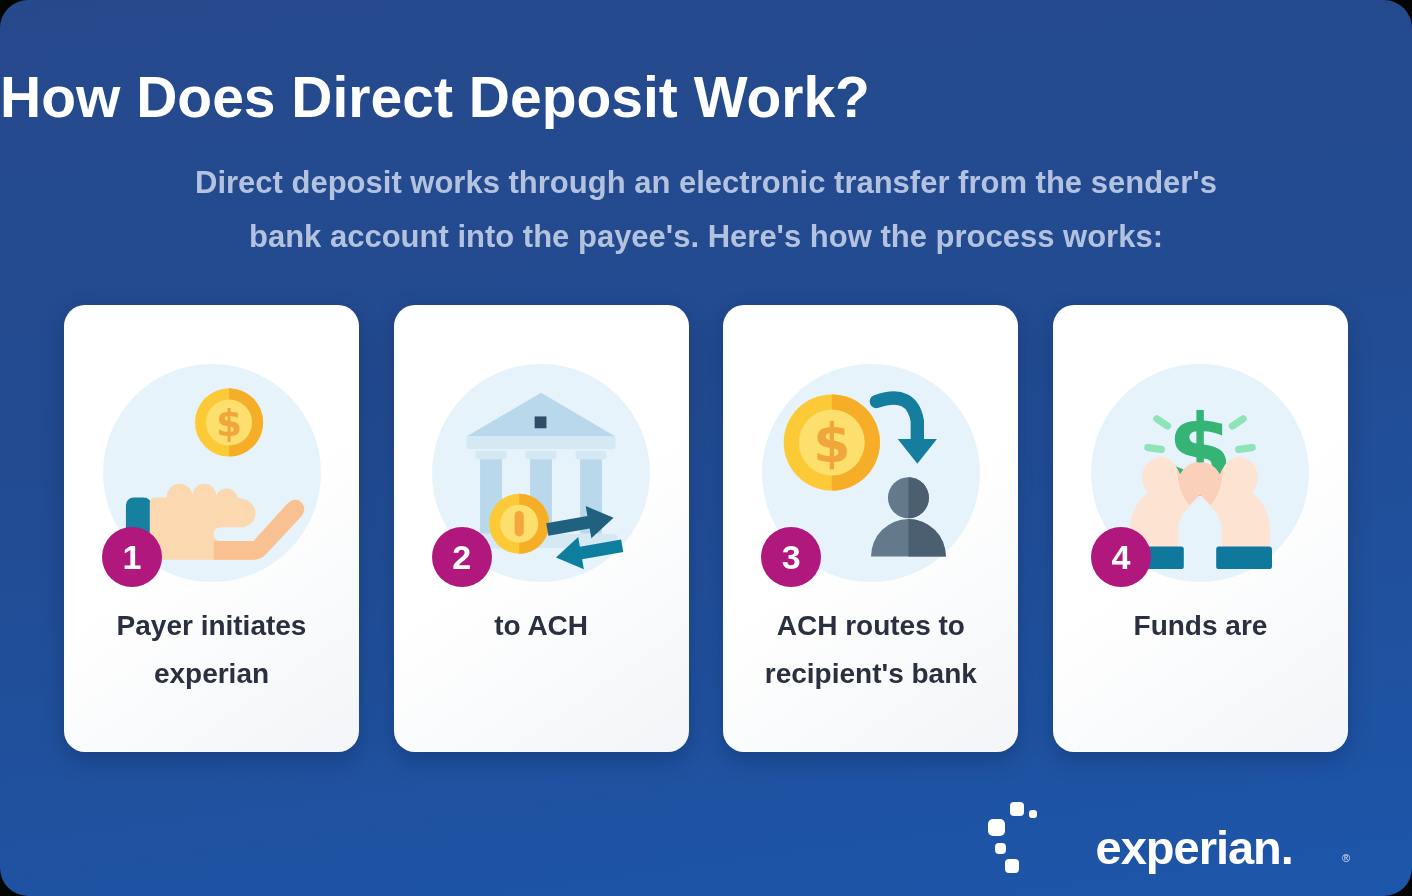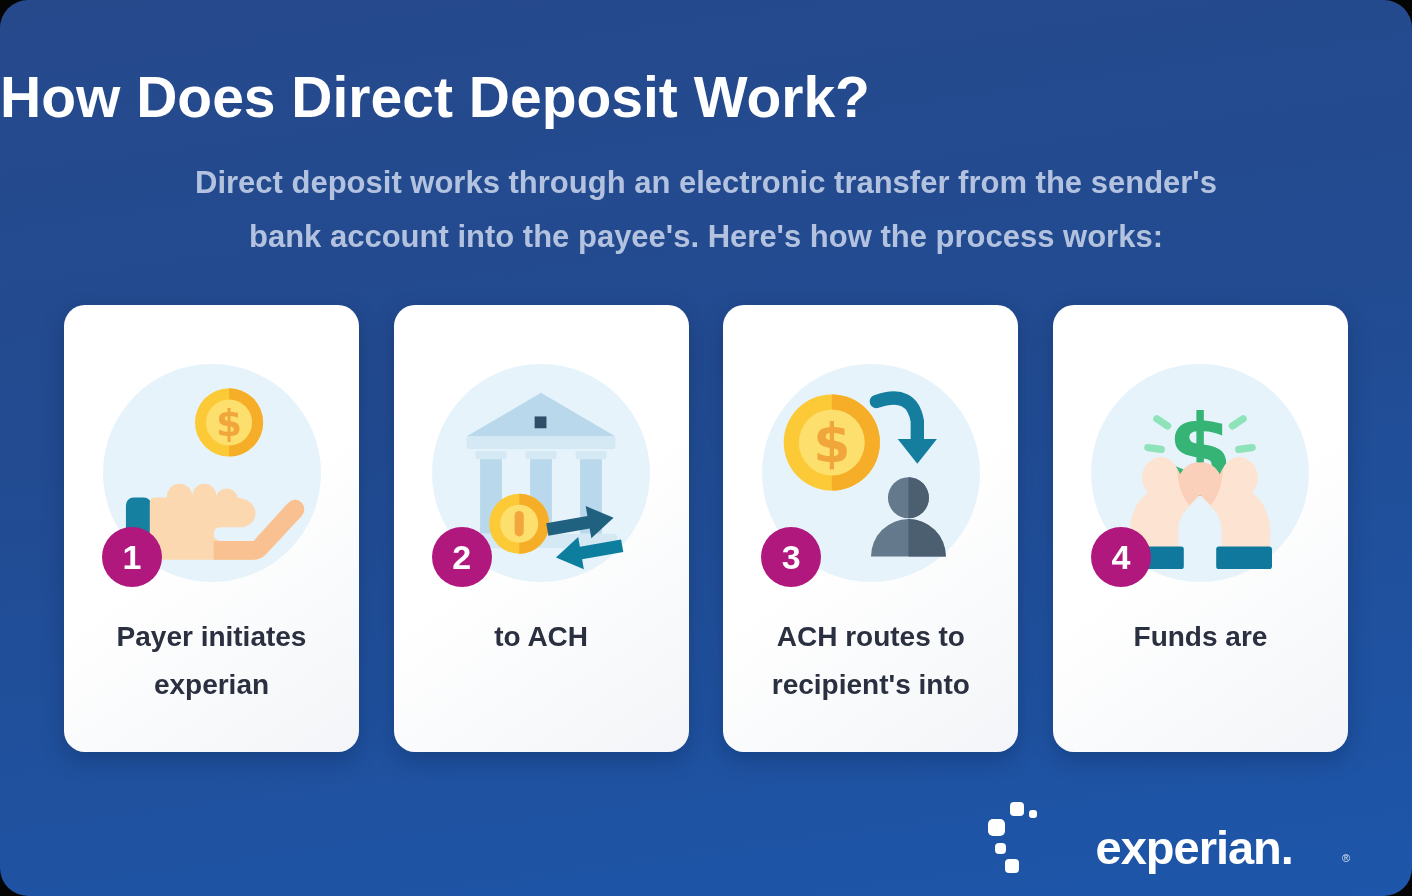--- a/index.html
+++ b/index.html
@@ -70,21 +70,21 @@
     background: #b0187e;
     color: #ffffff;
     font-size: 34px;
     font-weight: bold;
     display: flex;
     align-items: center;
     justify-content: center;
   }
   .card-label {
     position: absolute;
-    top: 308px;
+    top: 297px;
     width: 100%;
     text-align: center;
     color: #2b3040;
     font-size: 28px;
     font-weight: bold;
     line-height: 48px;
   }
   .brand-logo {
     position: absolute;
     right: 62px;
@@ -203,21 +203,21 @@
             <circle cx="152" cy="140" r="23" fill="#64798c"></circle>
             <path d="M152 117 a23 23 0 0 1 0 46 Z" fill="#4b5f71"></path>
             <path d="M110 206 a42 42 0 0 1 84 0 Z" fill="#64798c"></path>
             <path d="M152 164 a42 42 0 0 1 42 42 H152 Z" fill="#4b5f71"></path>
           </svg>
         </span>
       </div>
       <div class="step-badge">3</div>
       <div class="card-label">
         <div>ACH routes to</div>
-        <div>recipient's into</div>
+        <div>recipient's bank</div>
       </div>
     </div>
 
     <div class="card">
       <div class="icon-circle">
         <span>
           <svg width="198" height="198" viewBox="0 0 220 220">
             <text x="110" y="122" font-size="104" font-weight="bold" fill="#35b476" text-anchor="middle" font-family="DejaVu Sans, sans-serif">$</text>
             <g stroke="#8fe3b8" stroke-width="8" stroke-linecap="round">
               <line x1="62" y1="52" x2="74" y2="60"></line>

